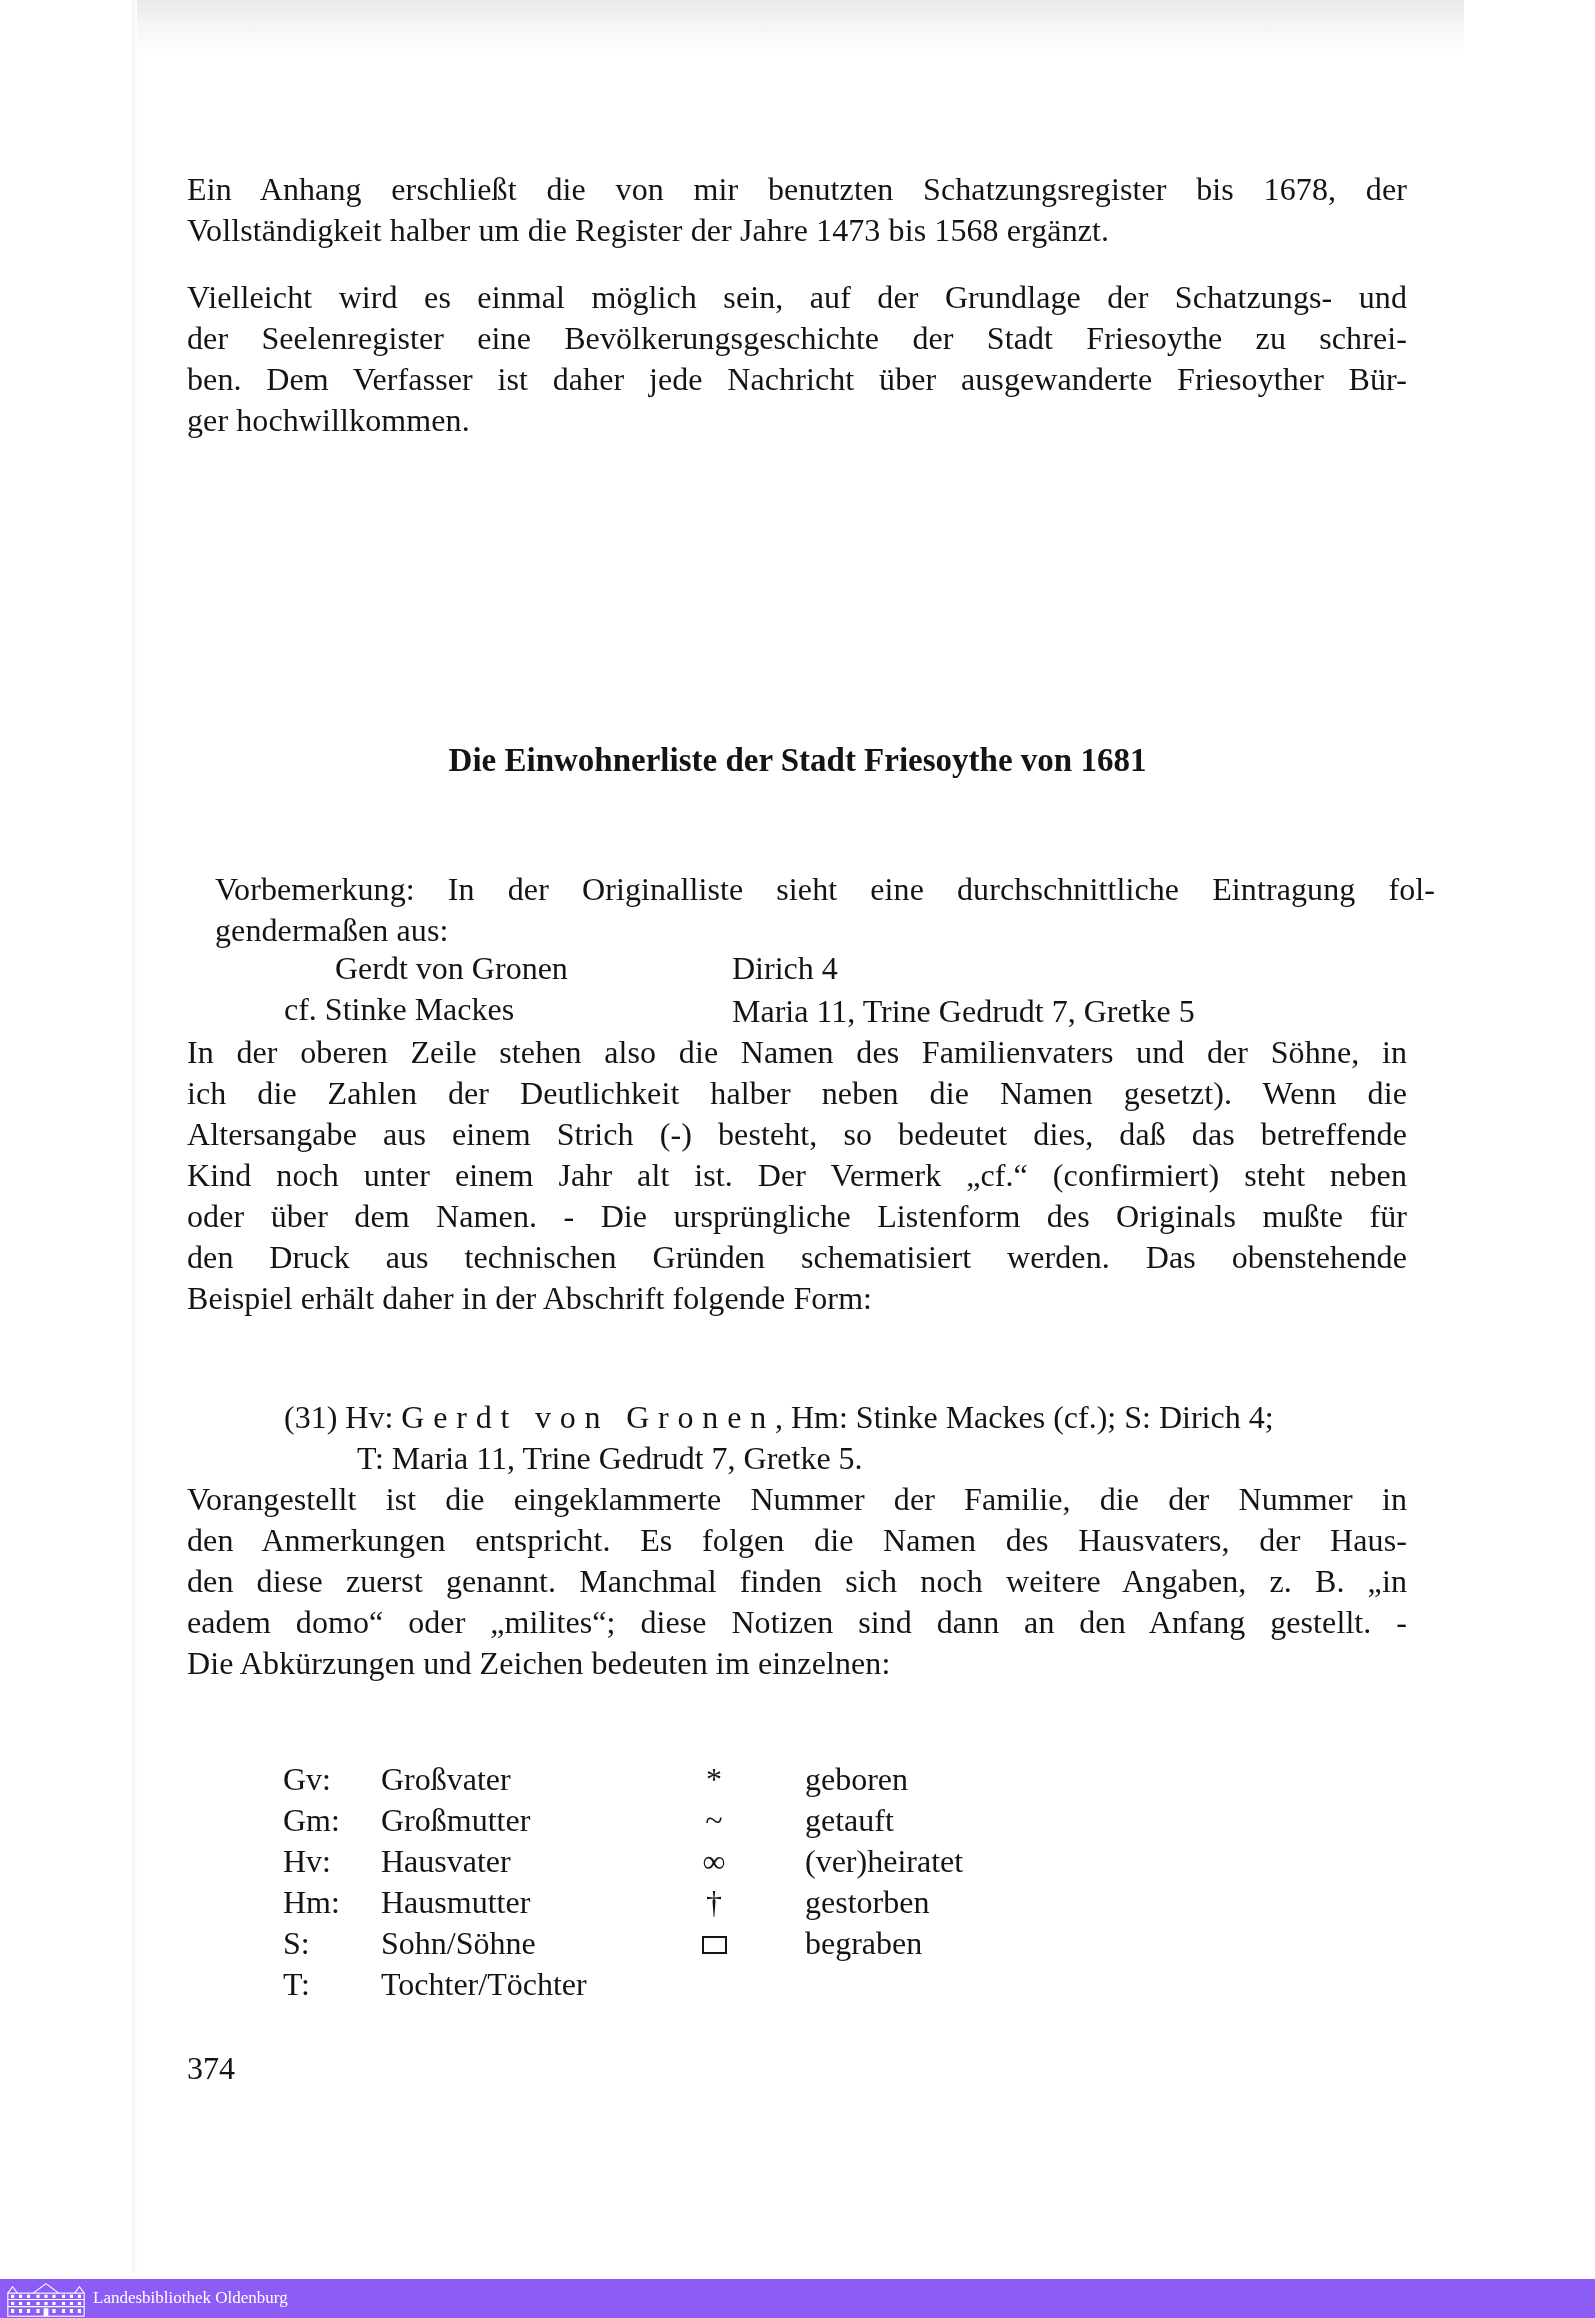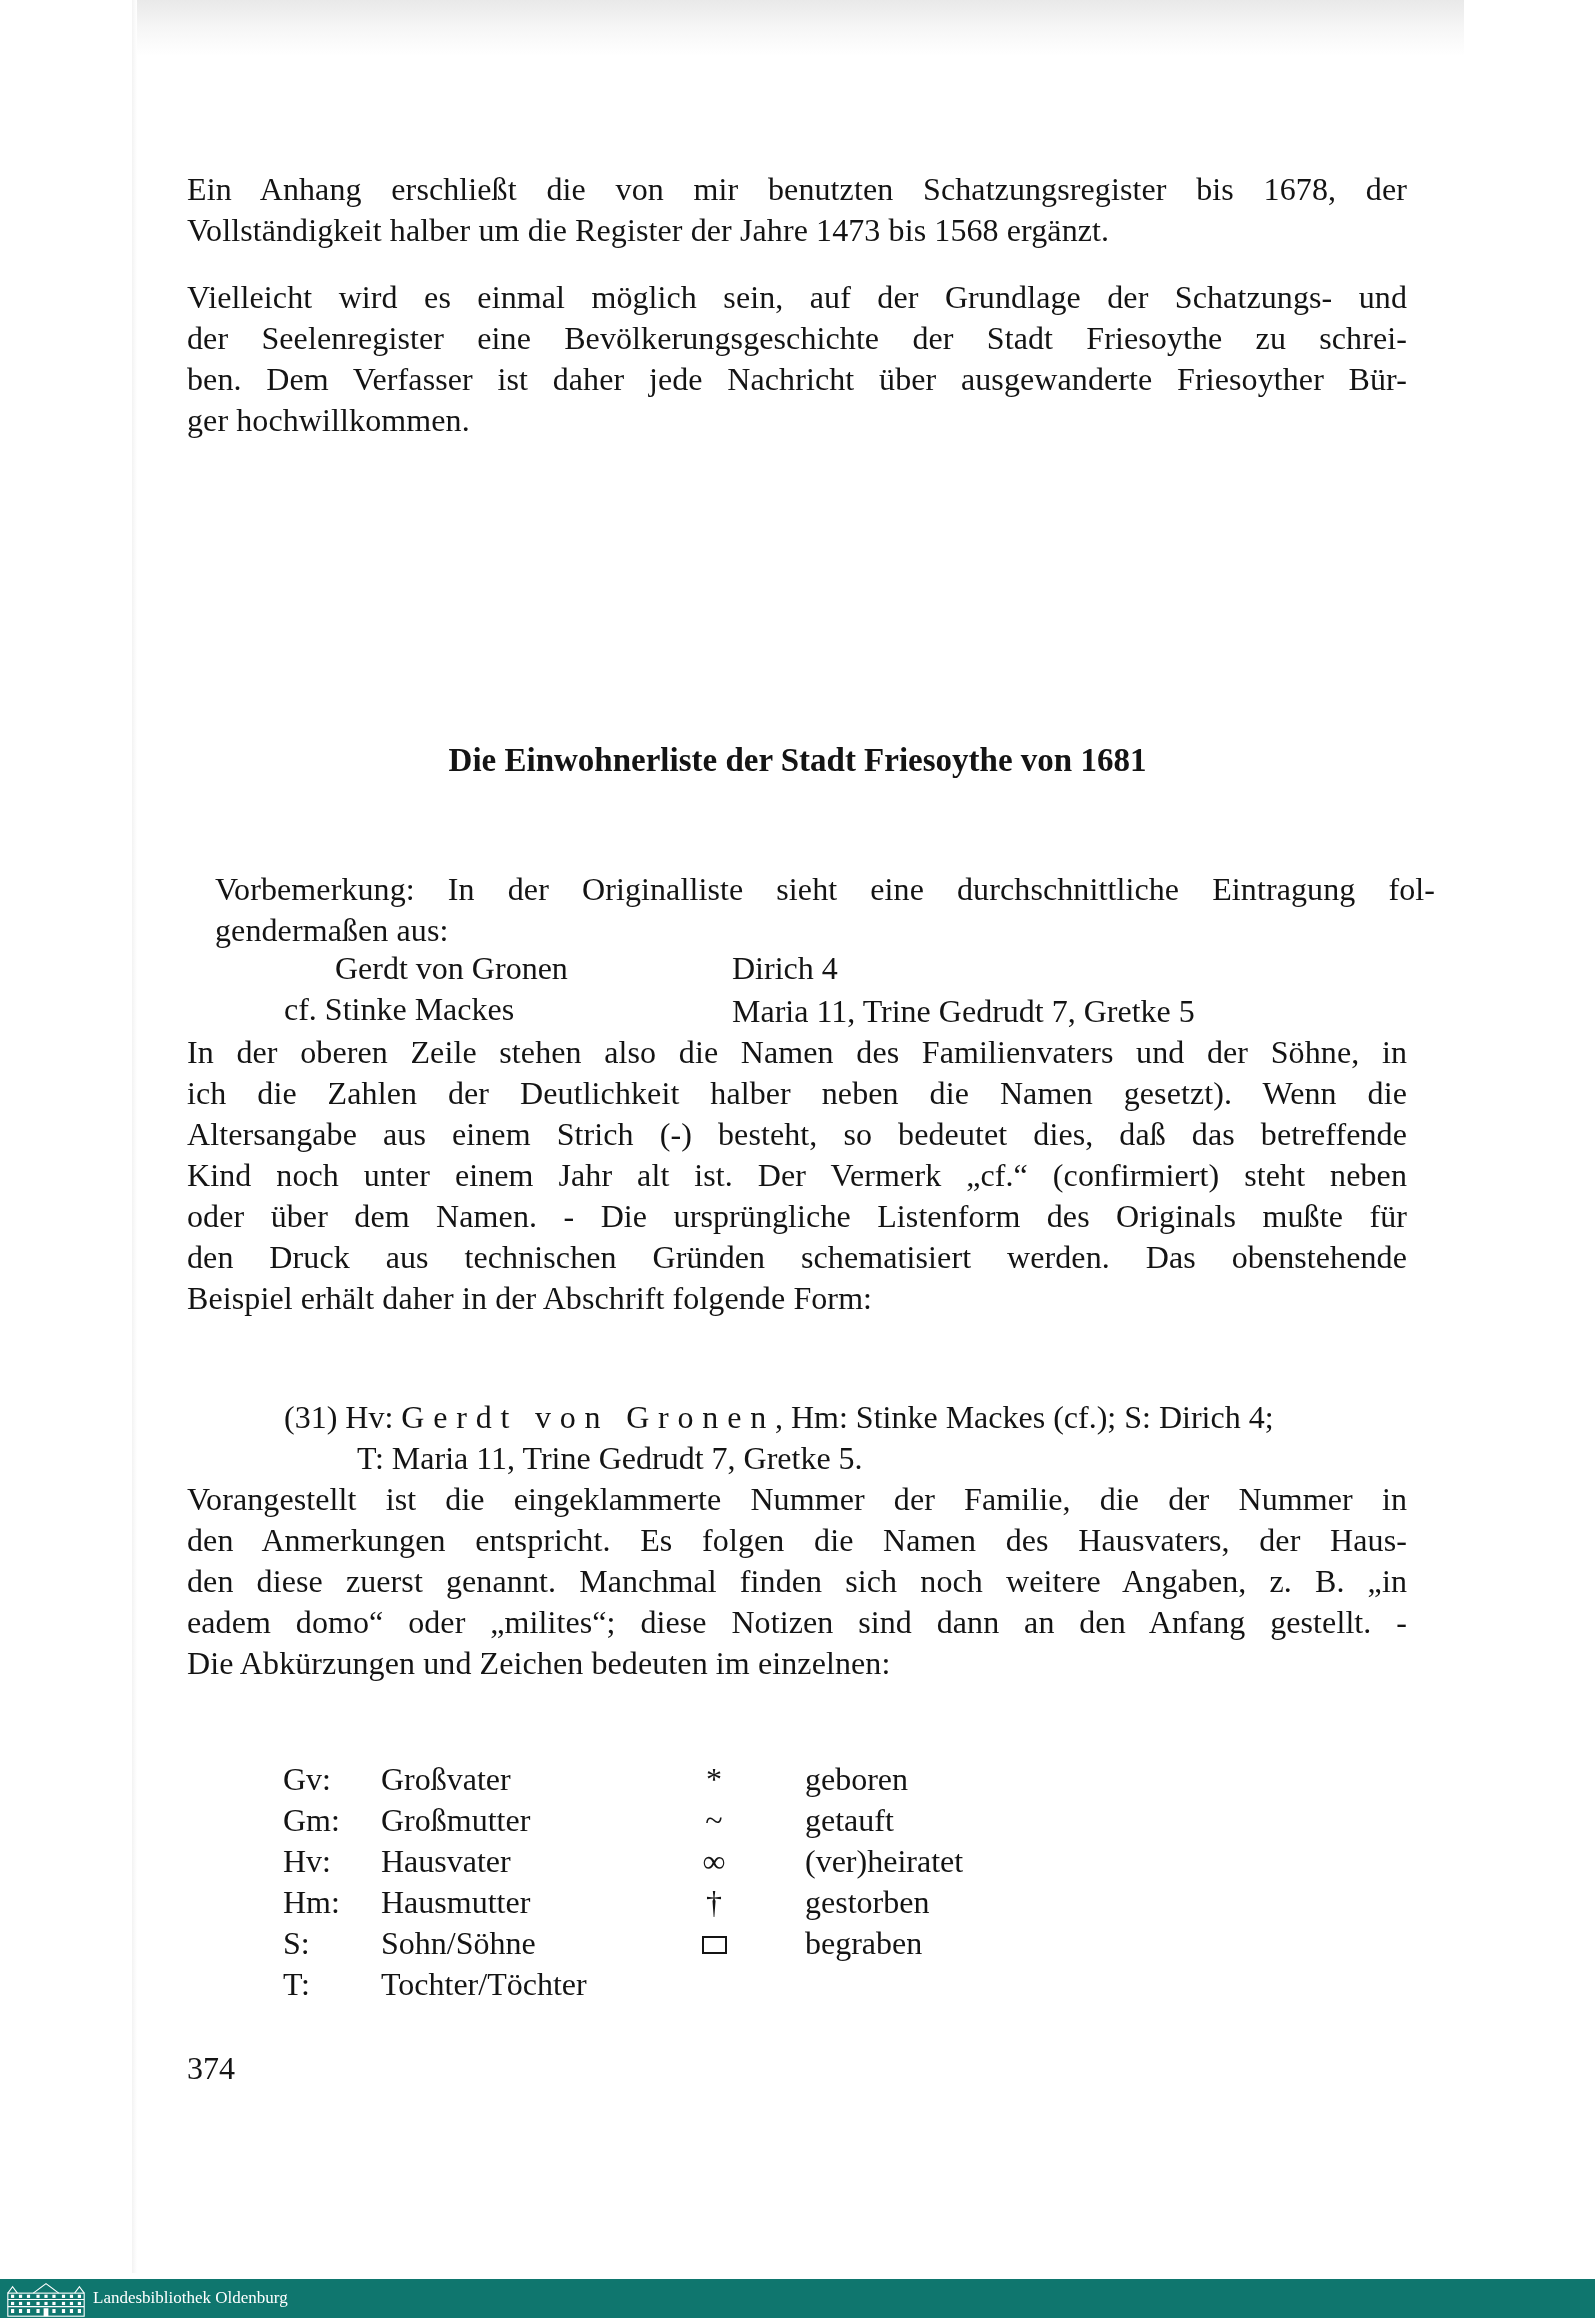--- a/index.html
+++ b/index.html
@@ -37,21 +37,21 @@
   .c-abbr { left: 0; }
   .c-meaning { left: 98px; }
   .c-sym { left: 415px; width: 32px; text-align: center; }
   .c-sym-meaning { left: 522px; }
   .sym-square {
     display: inline-block; width: 21px; height: 14.4px; border: 2px solid #141414; margin-top: 11px;
   }
   .page-number { position: absolute; left: 187px; top: 2050px; font-size: 32px; }
   .footer {
     position: absolute; left: 0; top: 2279px; width: 1595px; height: 40px;
-    background: #0f766e;
+    background: #8b5cf6;
   }
   .footer-logo { position: absolute; left: 5.6px; top: 3.2px; width: 80px; height: 35px; }
   .footer-text {
     position: absolute; left: 93px; top: 8.8px; font-size: 17px; color: #ffffff;
     font-family: "Liberation Serif", serif;
   }
 </style>
 </head>
 <body>
 

